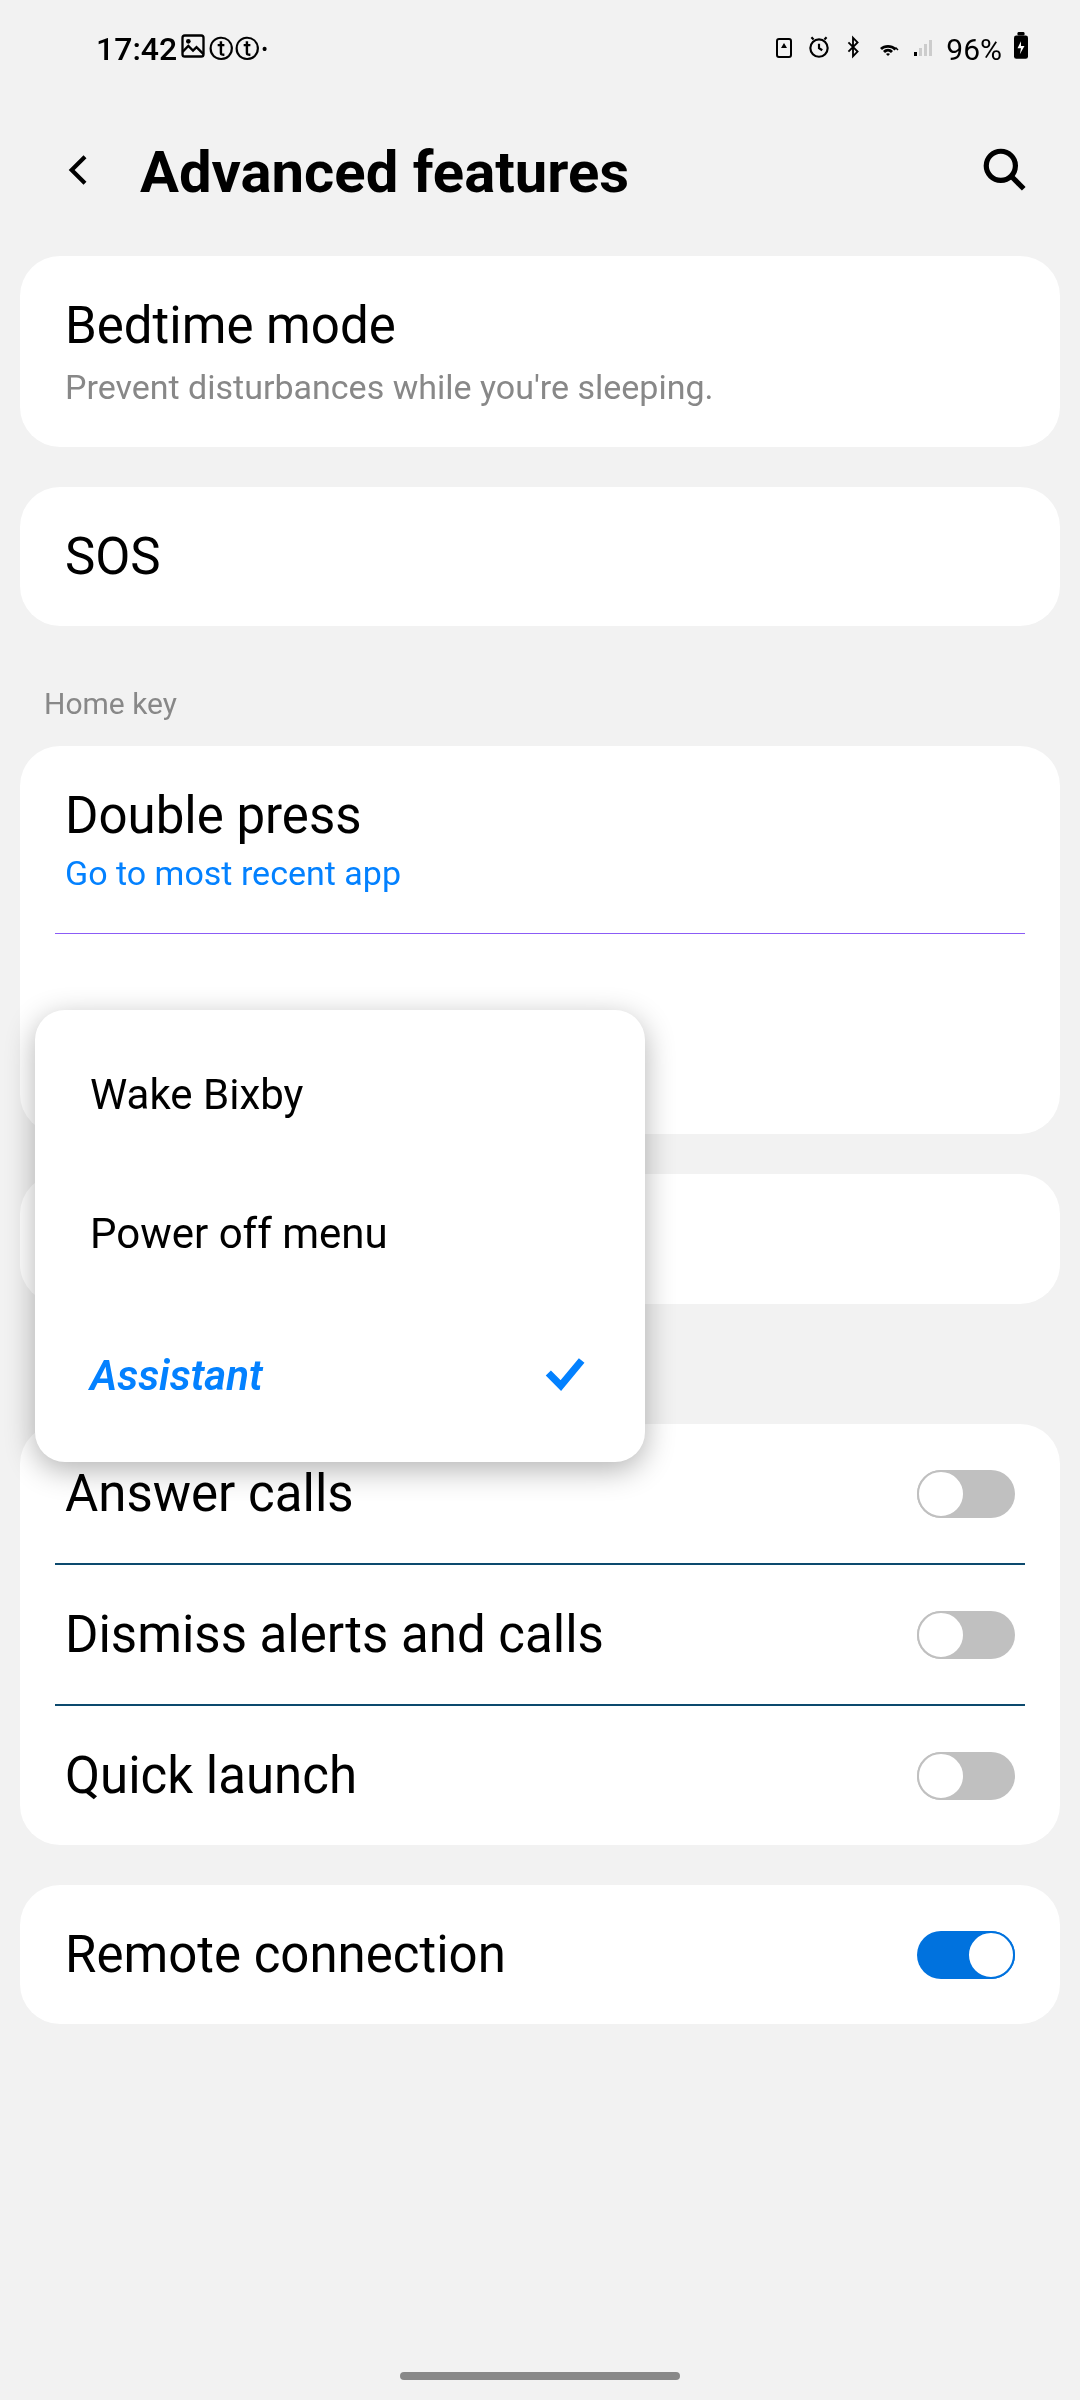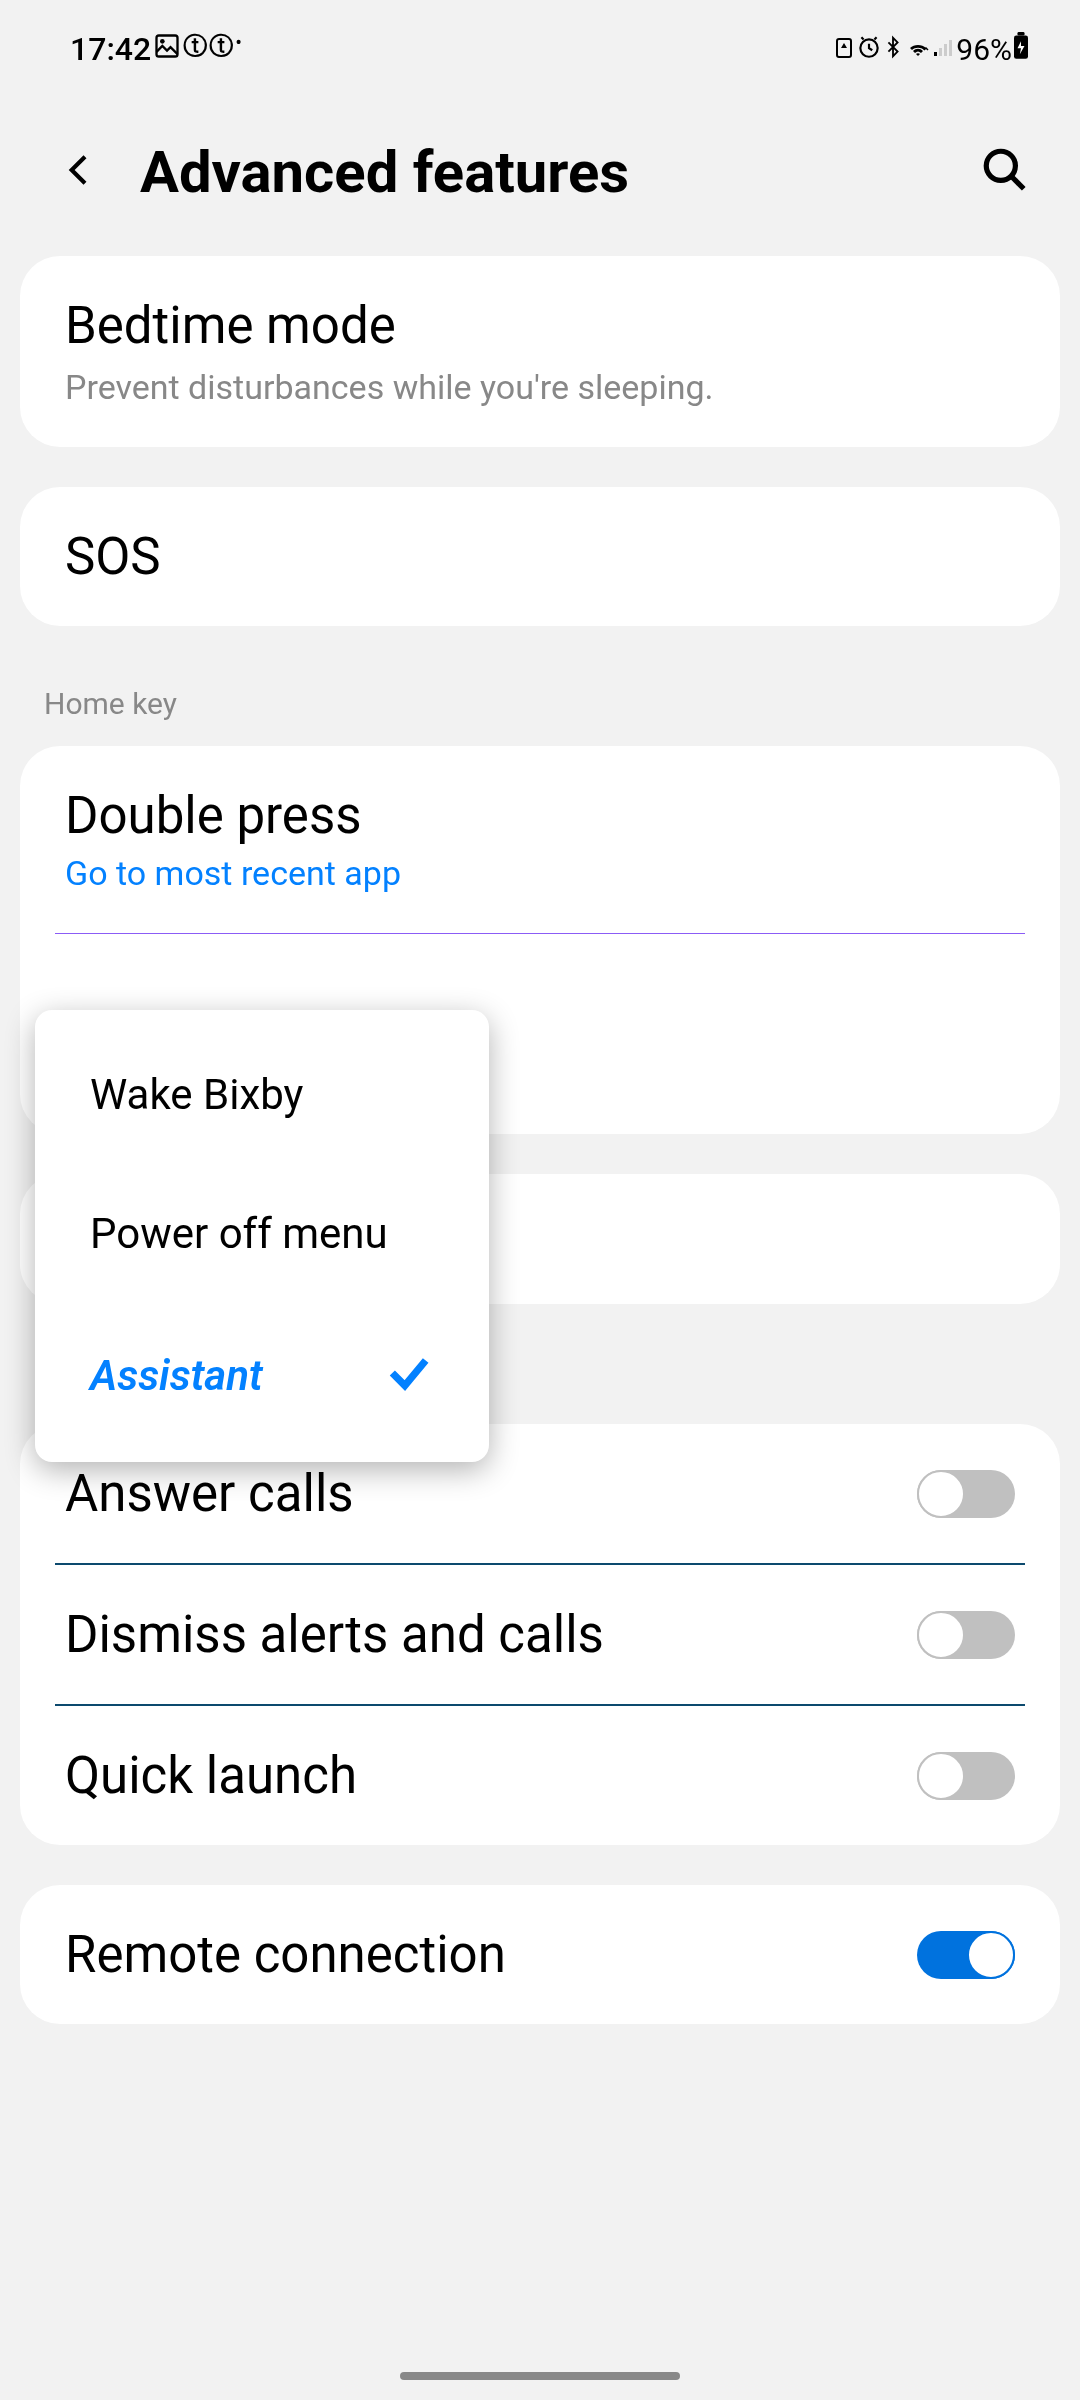--- a/index.html
+++ b/index.html
@@ -18,25 +18,28 @@
     .status-bar {
       display: flex;
       justify-content: space-between;
       align-items: center;
       padding: 30px 50px 20px 70px;
       font-size: 32px;
       color: #000;
     }
     .status-left {
       display: flex;
+      align-items: center;
       gap: 2px;
+      margin-left: 26px;
     }
     .status-right {
       display: flex;
       align-items: center;
+      gap: 10px;
       font-size: 30px;
     }
     .status-time {
       font-weight: 500;
     }
     .header {
       display: flex;
       align-items: center;
       padding: 50px 50px 50px 60px;
       gap: 40px;
@@ -128,23 +131,23 @@
     }
     .toggle.on::after {
       left: auto;
       right: 0;
       border: 2px solid #0072de;
     }
     .popup {
       position: absolute;
       left: 35px;
       top: 1010px;
-      width: 454px;
+      width: 610px;
       background: #fff;
-      border-radius: 17px;
+      border-radius: 30px;
       box-shadow: 0 8px 30px rgba(0,0,0,0.3);
       z-index: 10;
       padding: 15px 0;
     }
     .popup-item {
       padding: 45px 55px;
       display: flex;
       justify-content: space-between;
       align-items: center;
     }

